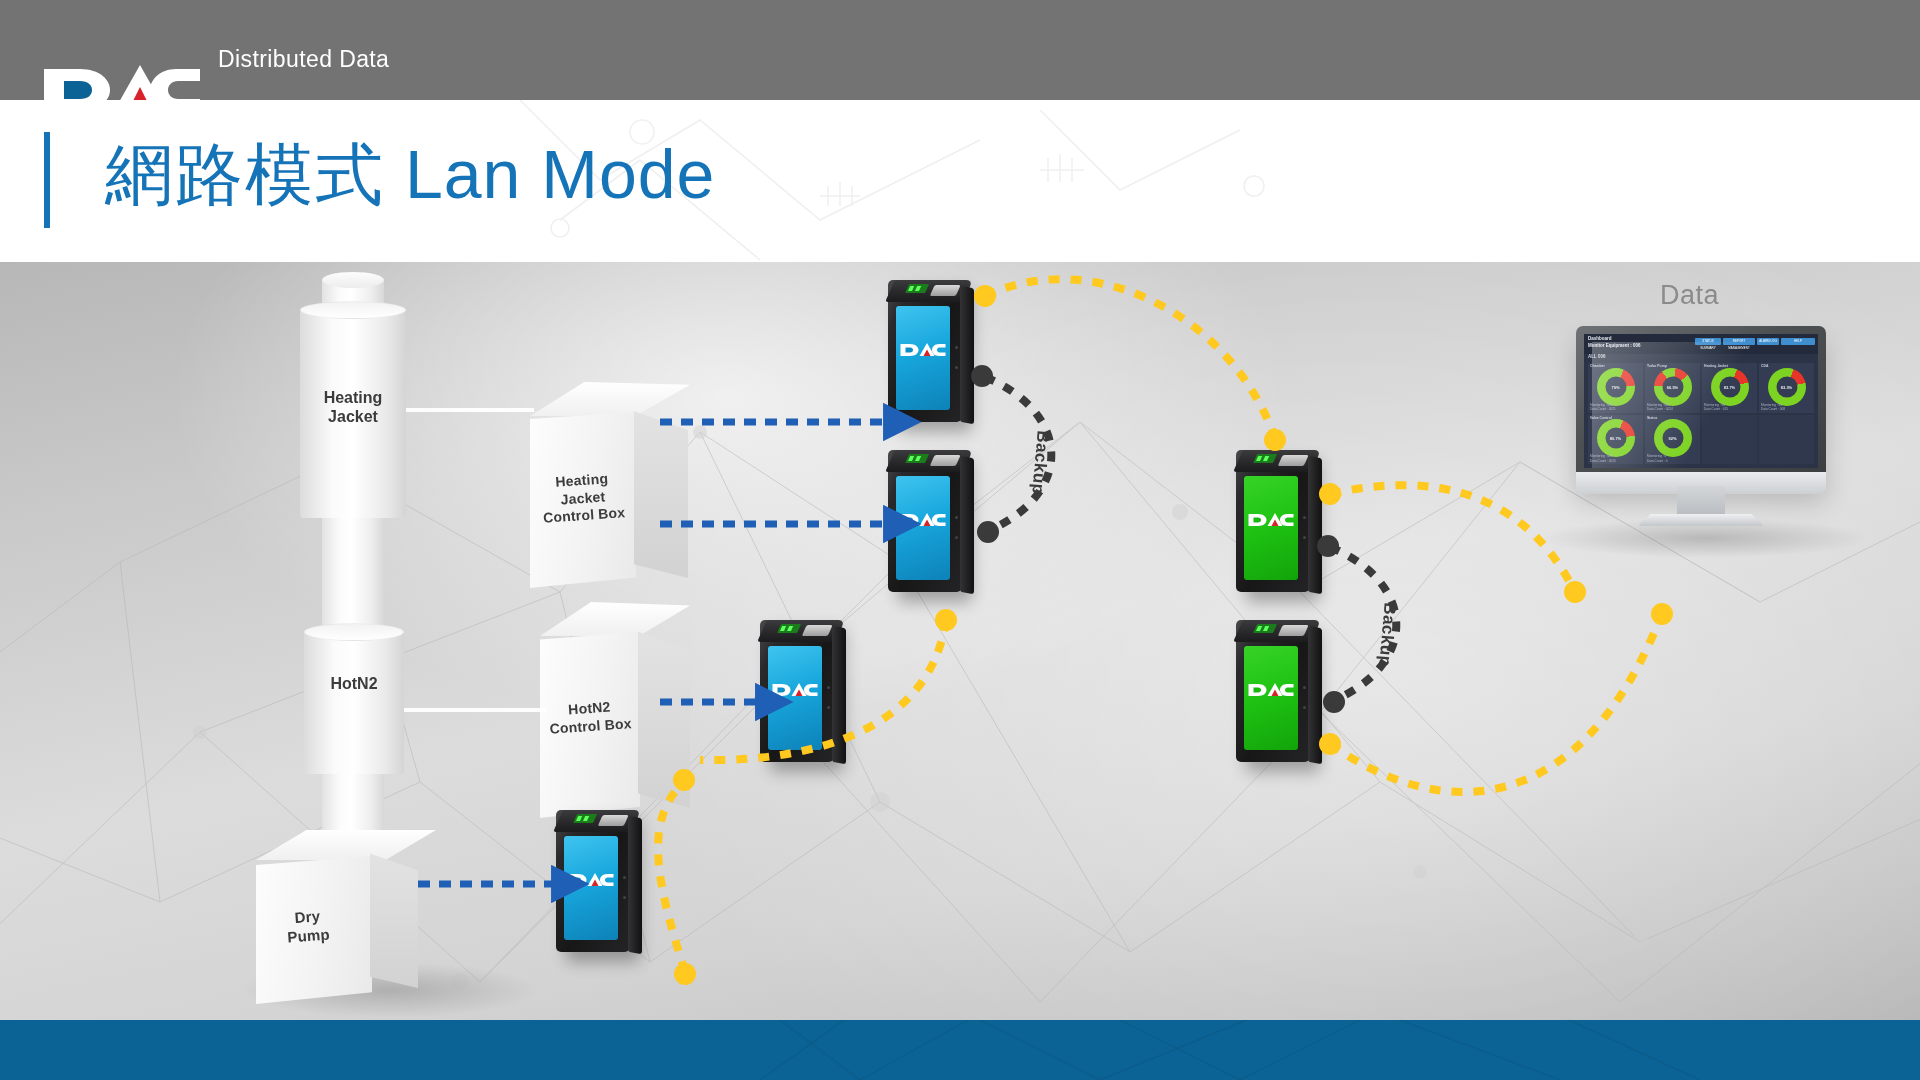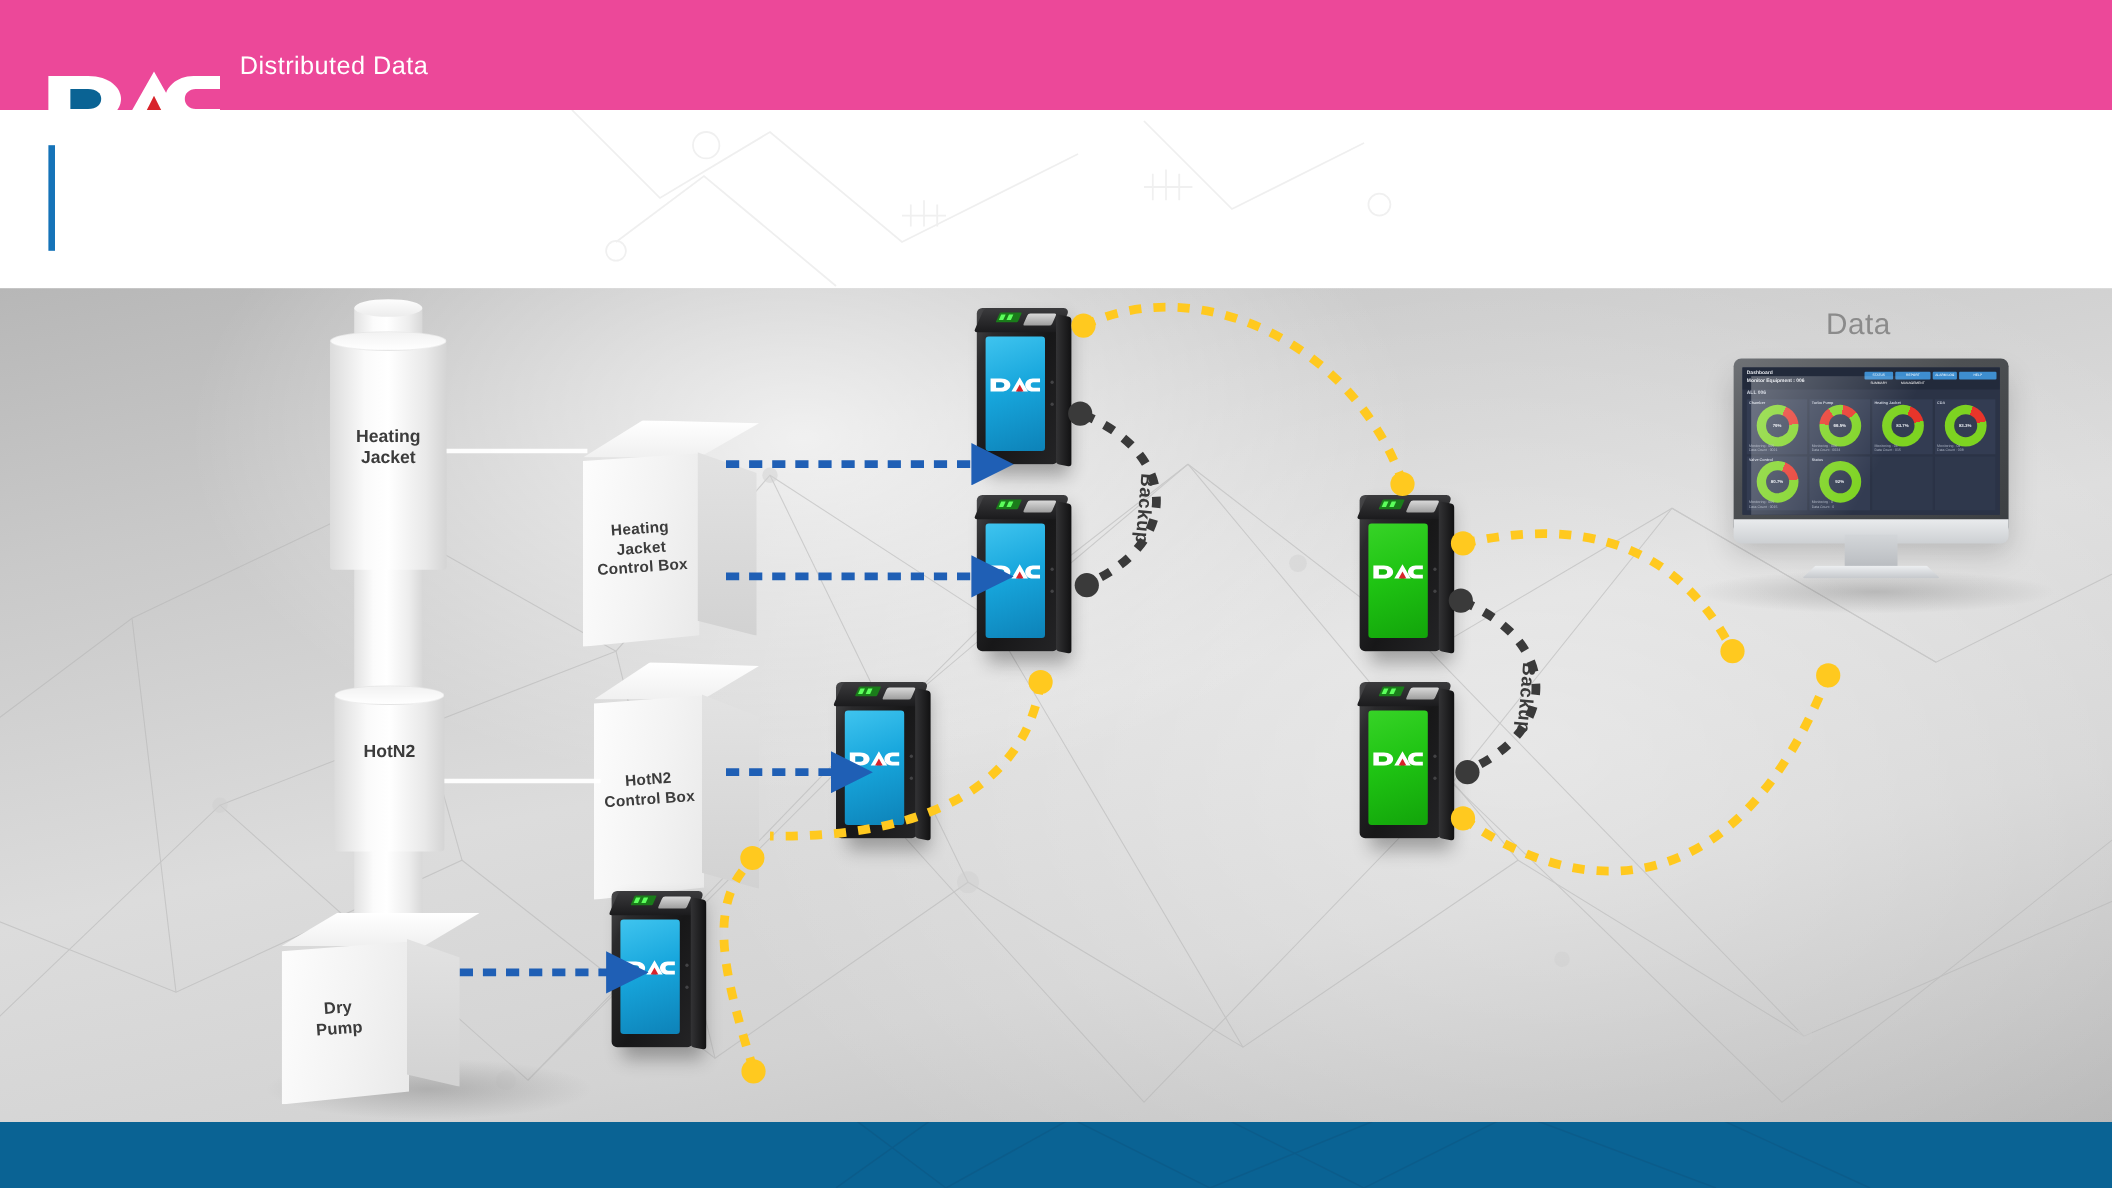--- a/index.html
+++ b/index.html
@@ -4,21 +4,21 @@
 <title>Lan Mode</title>
 <style>
   * { box-sizing: border-box; margin:0; padding:0; }
   html,body { width:1920px; height:1080px; overflow:hidden; background:#fff;
     font-family:"Liberation Sans","DejaVu Sans",sans-serif; }
 
   #page { position:relative; width:1920px; height:1080px; overflow:hidden; }
 
   
   .header { position:absolute; left:0; top:0; width:1920px; height:100px;
-    background:#ec4899; }
+    background:#737373; }
   .logo-wrap { position:absolute; left:42px; top:16px; display:flex;
     align-items:center; gap:16px; }
   .logo-mark { position:relative; width:160px; height:62px; }
   .logo-mark svg { display:block; }
   .logo-text { color:#ffffff; font-size:23px; line-height:1.28;
     letter-spacing:.4px; font-weight:400; white-space:pre-line; }
   .logo-text div { white-space:nowrap; }
 
   
   .titleband { position:absolute; left:0; top:100px; width:1920px; height:162px;
@@ -193,20 +193,24 @@
         <circle cx="642" cy="32" r="12"></circle>
           <circle cx="1254" cy="86" r="10"></circle>
         <circle cx="560" cy="128" r="9"></circle>
       </g>
       <g stroke="#e4e4e4" stroke-width="1.6" fill="none">
         <path d="M1040 70 h44 M1048 58 v24 M1060 54 v28 M1072 58 v24"></path>
         <path d="M820 96 h40 M828 86 v20 M840 82 v24 M852 86 v20"></path>
       </g>
     </svg>
     <div class="title-accent"></div>
+    <div class="title-text">
+      <span class="title-cjk">網路模式</span>
+      <span>Lan Mode</span>
+    </div>
   </div>
 
   <div class="stage">
 
     <svg class="bgdeco" viewBox="0 0 1920 758" preserveAspectRatio="none">
       <g stroke="#b5b5b5" stroke-width="1" fill="none" opacity=".55">
         <path d="M-40 420 L120 300 L330 200 L560 330 L700 170 L900 300 L1080 160 L1300 330 L1520 200 L1760 340 L1960 240"></path>
         <path d="M-40 560 L160 640 L420 520 L650 700 L880 540 L1130 690 L1380 520 L1640 680 L1960 540"></path>
         <path d="M120 300 L160 640 M330 200 L420 520 M560 330 L650 700 M700 170 L880 540
                  M900 300 L1130 690 M1080 160 L1380 520 M1300 330 L1640 680 M1520 200 L1760 340"></path>

